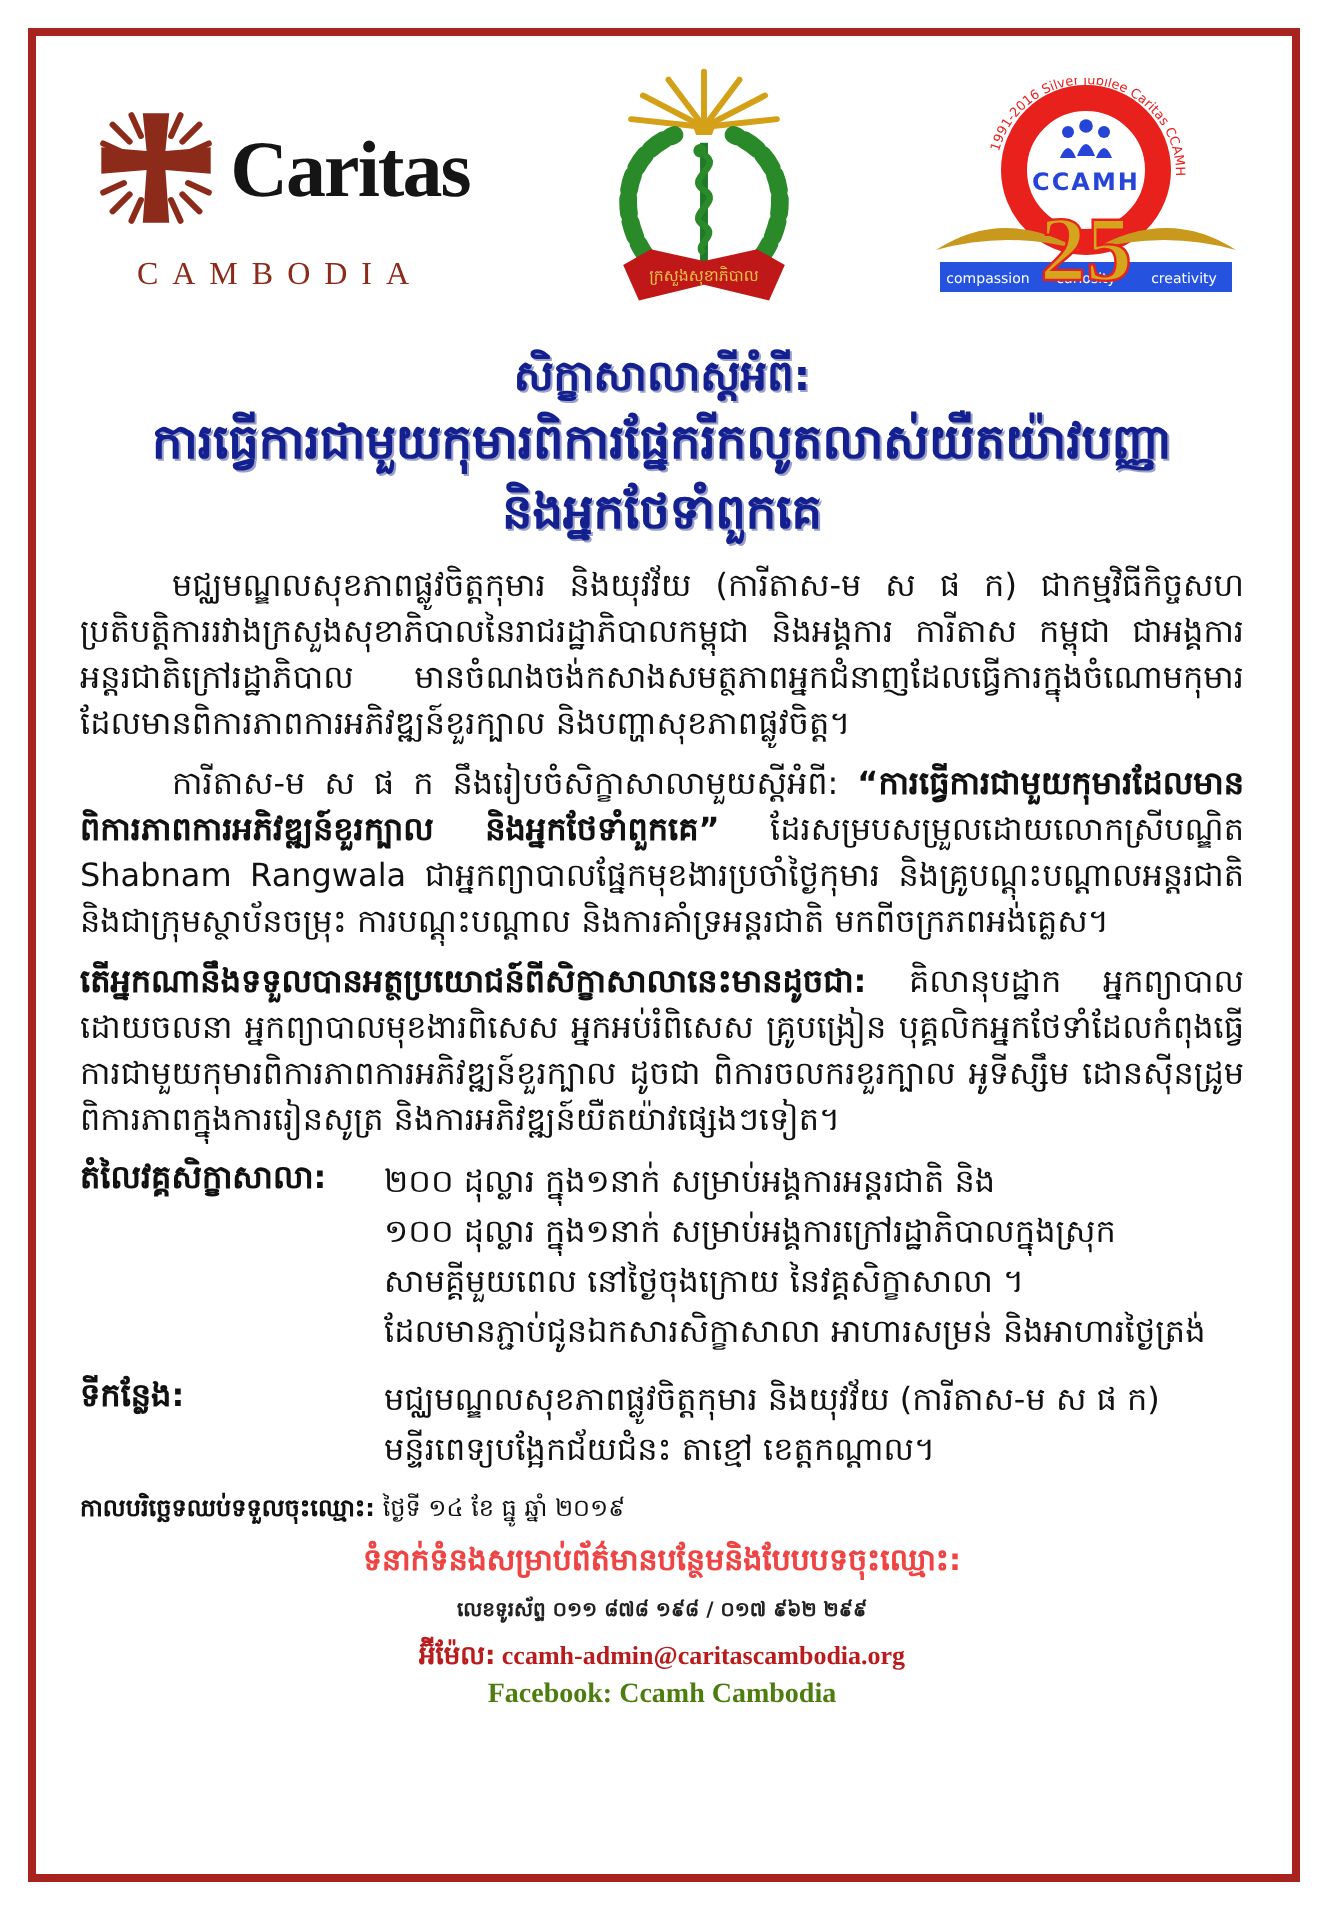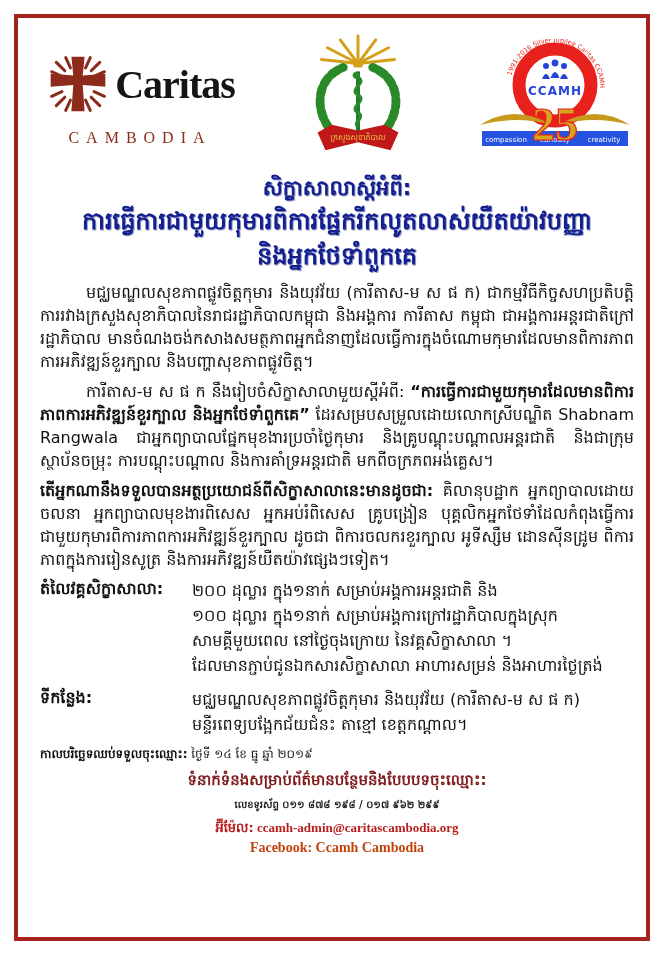--- a/index.html
+++ b/index.html
@@ -3,21 +3,21 @@
 <meta charset="utf-8">
 <style>
   html,body{margin:0;padding:0;}
   body{
     width:664px;height:960px;background:#ffffff;position:relative;
     font-family:"DejaVu Sans","Liberation Sans",sans-serif;color:#111;
   }
   .border-frame{
     position:absolute;left:14px;top:14px;width:636px;height:927px;
     border:4px solid #a8231d;box-sizing:border-box;
-    padding:12px 12px 0 22px;overflow:hidden;background:#fff;
+    padding:12px 24px 0 22px;overflow:hidden;background:#fff;
   }
   
   .logos{display:flex;align-items:center;justify-content:space-between;height:138px;}
   .logo{display:flex;flex-direction:column;align-items:center;}
   
   .caritas{width:200px;}
   .caritas-top{display:flex;align-items:center;gap:4px;}
   .caritas-word{font-family:"Liberation Serif",serif;font-weight:bold;font-size:40px;color:#151515;letter-spacing:-1px;}
   .caritas-sub{font-family:"Liberation Serif",serif;font-size:16px;letter-spacing:7px;color:#8d2b1b;margin-top:12px;text-align:center;}
   
@@ -34,25 +34,25 @@
   .seg-bold{font-weight:bold;}
   
   .details{margin-top:6px;font-size:16px;}
   .drow{display:flex;margin-bottom:9px;}
   .dlabel{width:152px;flex:0 0 152px;font-weight:bold;}
   .dvalue{flex:1;line-height:25px;}
   .deadline{font-size:12px;margin-bottom:6px;}
   .dlabel-inline{font-weight:bold;}
   
   .footer{text-align:center;margin-top:4px;}
-  .contact-heading{font-weight:bold;font-size:15px;color:#7f1d1d;margin-bottom:6px;}
+  .contact-heading{font-weight:bold;font-size:15px;color:#ef4444;margin-bottom:6px;}
   .phone{font-weight:bold;font-size:10px;color:#222;margin-bottom:6px;}
   .email-line{font-size:13px;margin-bottom:2px;font-family:"Liberation Serif",serif;font-weight:bold;color:#b91c1c;}
   .email-label{font-family:"DejaVu Sans",sans-serif;font-weight:bold;}
-  .fb{font-family:"Liberation Serif",serif;font-weight:bold;font-size:14px;color:#c2410c;}
+  .fb{font-family:"Liberation Serif",serif;font-weight:bold;font-size:14px;color:#4d7c0f;}
 </style>
 </head>
 <body>
 
 <div class="page">
   <div class="border-frame">
 
     <header class="logos">
 
       <div class="logo caritas">

